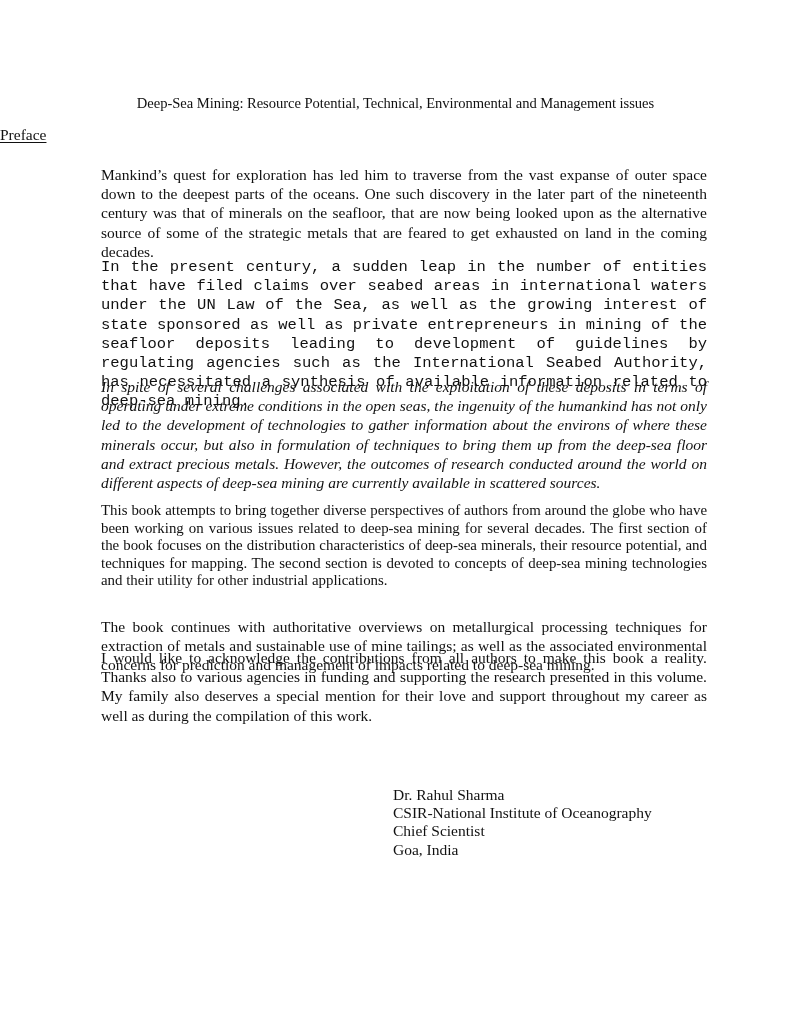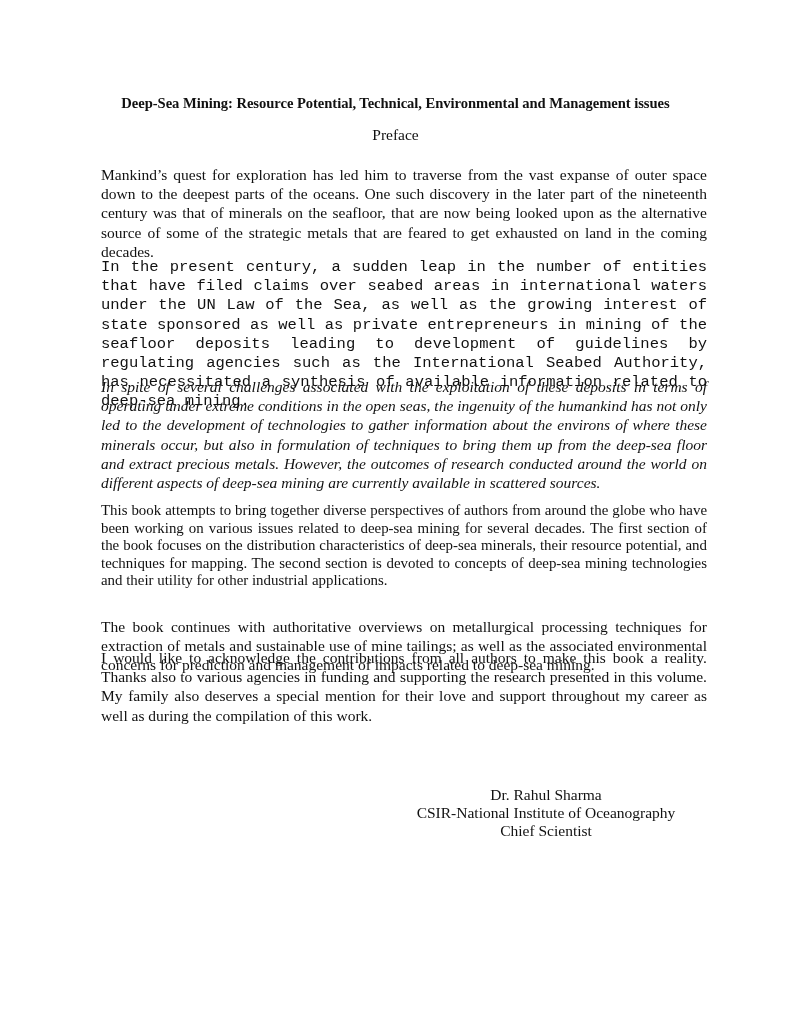--- a/index.html
+++ b/index.html
@@ -20,34 +20,34 @@
       left: 93px;
       top: 0;
       width: 606px;
     }
     .book-title {
       position: absolute;
       left: -93px;
       width: 791px;
       top: 94px;
       text-align: center;
-      font-weight: bold;
+      font-weight: normal;
       font-size: 14.6px;
       line-height: 18px;
       letter-spacing: -0.05px;
       margin: 0;
     }
     .section-heading {
       position: absolute;
       left: -93px;
       width: 791px;
       top: 125px;
-      text-align: center;
       font-size: 15.5px;
       line-height: 19px;
+      text-decoration: underline;
       text-underline-offset: 2px;
       margin: 0;
       font-weight: normal;
     }
     .para {
       position: absolute;
       left: 0;
       width: 606px;
       margin: 8px;
       font-size: 15.5px;
@@ -63,21 +63,21 @@
     #p2 { top: 250px; font-family: Liberation Mono, monospace; }
     #p3 { top: 369px; font-style: italic; }
     #p4 { top: 494px; }
     #p5 { top: 609px; }
     #p6 { top: 640px; }
     .signature {
       position: absolute;
       left: 300px;
       width: 306px;
       top: 786px;
-      text-align: center;
+      text-align: left;
       font-size: 15.5px;
       line-height: 18.2px;
     }
     .signature div { margin: 0; }
   </style>
 </head>
 <body>
 
 <div class="page">
   <h1 class="book-title">Deep-Sea Mining: Resource Potential, Technical, Environmental and Management issues</h1>
@@ -87,14 +87,15 @@
   <p class="para" id="p2">In the present century, a sudden leap in the number of entities that have filed claims over seabed areas in international waters under the UN Law of the Sea, as well as the growing interest of state sponsored as well as private entrepreneurs in mining of the seafloor deposits leading to development of guidelines by regulating agencies such as the International Seabed Authority, has necessitated a synthesis of available information related to deep-sea mining.</p>
   <p class="para" id="p3">In spite of several challenges associated with the exploitation of these deposits in terms of operating under extreme conditions in the open seas, the ingenuity of the humankind has not only led to the development of technologies to gather information about the environs of where these minerals occur, but also in formulation of techniques to bring them up from the deep-sea floor and extract precious metals. However, the outcomes of research conducted around the world on different aspects of deep-sea mining are currently available in scattered sources.</p>
   <p class="para tight" id="p4">This book attempts to bring together diverse perspectives of authors from around the globe who have been working on various issues related to deep-sea mining for several decades. The first section of the book focuses on the distribution characteristics of deep-sea minerals, their resource potential, and techniques for mapping. The second section is devoted to concepts of deep-sea mining technologies and their utility for other industrial applications.</p>
   <p class="para" id="p5">The book continues with authoritative overviews on metallurgical processing techniques for extraction of metals and sustainable use of mine tailings; as well as the associated environmental concerns for prediction and management of impacts related to deep-sea mining.</p>
   <p class="para" id="p6">I would like to acknowledge the contributions from all authors to make this book a reality. Thanks also to various agencies in funding and supporting the research presented in this volume. My family also deserves a special mention for their love and support throughout my career as well as during the compilation of this work.</p>
 
   <div class="signature">
     <div>Dr. Rahul Sharma</div>
     <div>CSIR-National Institute of Oceanography</div>
     <div>Chief Scientist</div>
+    <div>Goa, India</div>
   </div>
 </div>
 
 </body></html>

